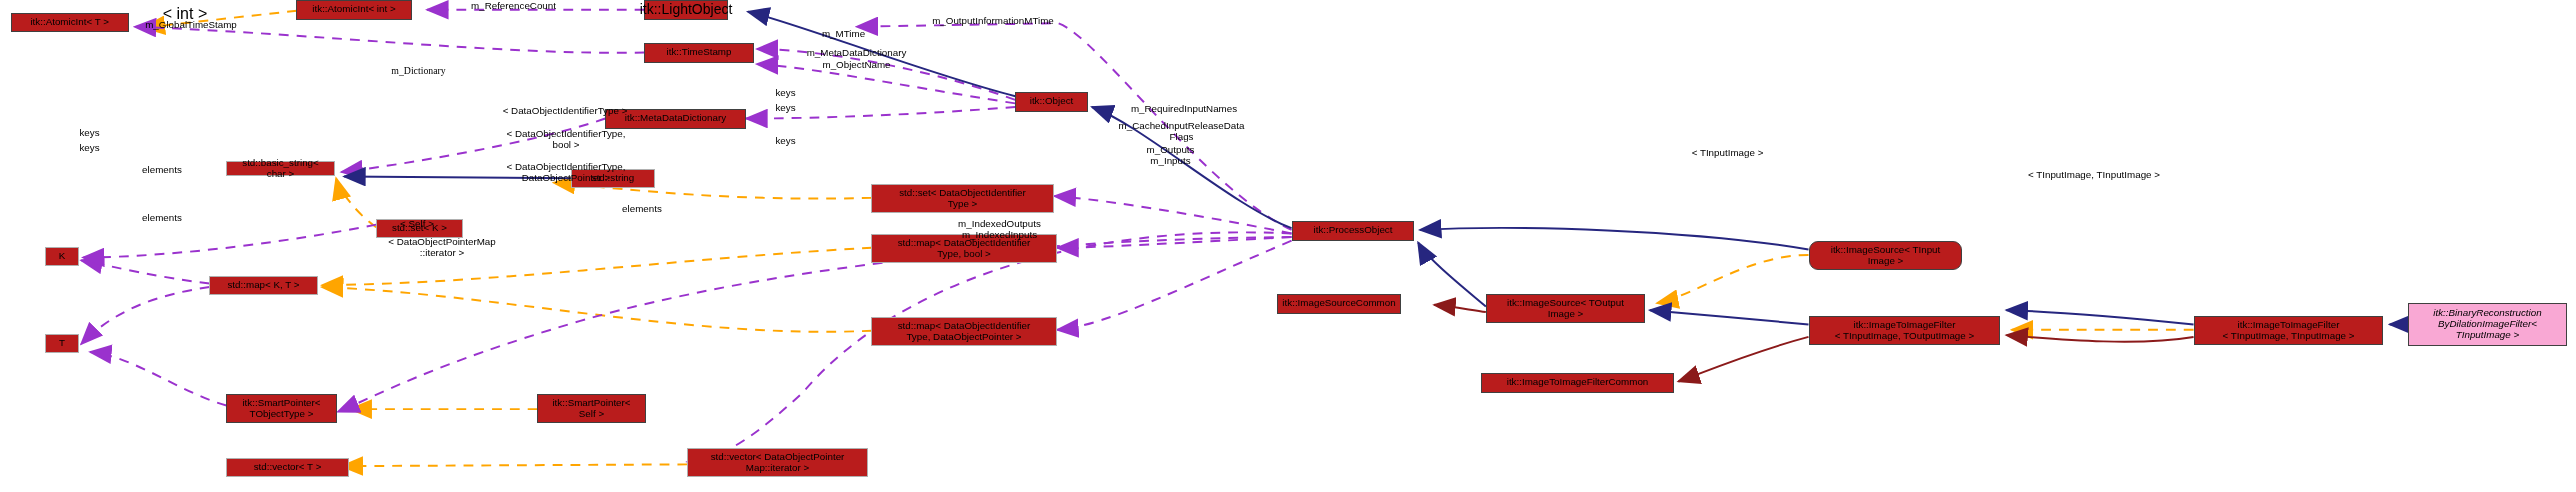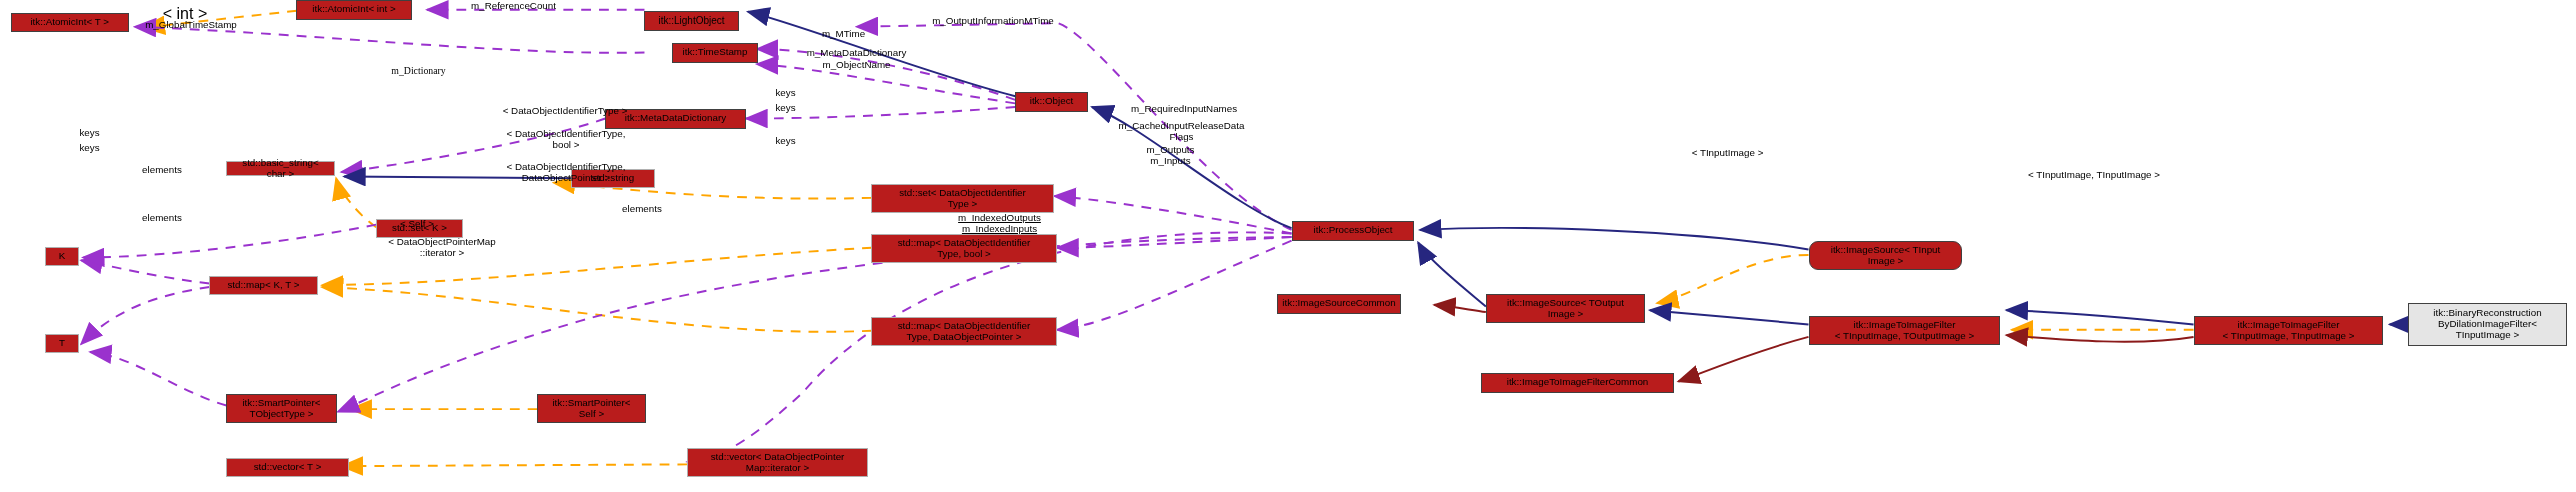--- a/index.html
+++ b/index.html
@@ -38,21 +38,22 @@
     white-space: pre;
   }
   .node.solid {
     border: 1.4px solid #404040;
   }
   .node.thin {
     border: 1.1px solid #b0b0b0;
   }
   .node.highlight {
     border: 1.4px solid #404040;
-    background: #e5e5e5;
+    background: #f9a8d4;
+    font-style: italic;
   }
   .elabel {
     position: absolute;
     color: #000000;
     white-space: pre;
     text-align: center;
     line-height: 1.12;
     background: transparent;
   }
 </style>
@@ -122,22 +123,22 @@
     <g fill="none" stroke="#8b1a1a" stroke-width="2.2">
       <path d="M1666,350 C1650,348 1630,344 1608,342" marker-end="url(#arr-dark)"></path>
       <path d="M2028,378 C1960,396 1900,422 1882,428" marker-end="url(#arr-dark)"></path>
       <path d="M2460,378 C2400,388 2320,382 2250,376" marker-end="url(#arr-dark)"></path>
     </g>
   </svg>
 
   <div id="nodes-layer">
       <div class="node solid" style="left: 10.7px; top: 12.5px; width: 118px; height: 19.6px; font-size: 9.8px;">itk::AtomicInt&lt; T &gt;</div>
       <div class="node solid" style="left: 296px; top: 0px; width: 116px; height: 19.6px; font-size: 9.8px;">itk::AtomicInt&lt; int &gt;</div>
-      <div class="node solid" style="left: 644px; top: 0px; width: 95px; height: 19.6px; font-size: 10px; margin-top: 11px;">itk::LightObject</div>
-      <div class="node solid" style="left: 672px; top: 43px; width: 86px; height: 19.6px; font-size: 9.8px;">itk::TimeStamp</div>
+      <div class="node solid" style="left: 644px; top: 0px; width: 84px; height: 19.6px; font-size: 14px;">itk::LightObject</div>
+      <div class="node solid" style="left: 644px; top: 43px; width: 110px; height: 19.6px; font-size: 9.8px;">itk::TimeStamp</div>
       <div class="node solid" style="left: 605px; top: 109px; width: 141px; height: 19.6px; font-size: 9.8px;">itk::MetaDataDictionary</div>
       <div class="node solid" style="left: 1015px; top: 92px; width: 73px; height: 19.6px; font-size: 9.8px;">itk::Object</div>
       <div class="node thin" style="left: 226px; top: 161px; width: 109px; height: 15px; font-size: 9.8px;">std::basic_string&lt;
 char &gt;</div>
       <div class="node thin" style="left: 571px; top: 169px; width: 84px; height: 19px; font-size: 9.8px;">std::string</div>
       <div class="node thin" style="left: 376px; top: 219px; width: 87px; height: 19px; font-size: 9.8px;">std::set&lt; K &gt;</div>
       <div class="node thin" style="left: 871px; top: 184px; width: 183px; height: 29px; font-size: 9.8px;">std::set&lt; DataObjectIdentifier
 Type &gt;</div>
       <div class="node thin" style="left: 45px; top: 247px; width: 34px; height: 19px; font-size: 9.8px;">K</div>
       <div class="node thin" style="left: 209px; top: 276px; width: 109px; height: 19px; font-size: 9.8px;">std::map&lt; K, T &gt;</div>
@@ -190,21 +191,21 @@
       <div class="elabel" style="left: 764px; top: 136px; width: 43px; font-size: 9.8px;">keys</div>
       <div class="elabel" style="left: 1126px; top: 145px; width: 89px; font-size: 9.8px;">m_Outputs
 m_Inputs</div>
       <div class="elabel" style="left: 122px; top: 165px; width: 80px; font-size: 9.8px;">elements</div>
       <div class="elabel" style="left: 1664px; top: 148px; width: 127px; font-size: 9.8px;">&lt; TInputImage &gt;</div>
       <div class="elabel" style="left: 468px; top: 162px; width: 196px; font-size: 9.8px;">&lt; DataObjectIdentifierType,
 DataObjectPointer &gt;</div>
       <div class="elabel" style="left: 1987px; top: 170px; width: 214px; font-size: 9.8px;">&lt; TInputImage, TInputImage &gt;</div>
       <div class="elabel" style="left: 122px; top: 213px; width: 80px; font-size: 9.8px;">elements</div>
       <div class="elabel" style="left: 602px; top: 204px; width: 80px; font-size: 9.8px;">elements</div>
-      <div class="elabel" style="left: 928px; top: 213px; width: 143px; font-size: 9.8px; text-decoration: underline;">m_IndexedOutputs
+      <div class="elabel" style="left: 928px; top: 219px; width: 143px; font-size: 9.8px;">m_IndexedOutputs
 m_IndexedInputs</div>
       <div class="elabel" style="left: 382px; top: 219px; width: 70px; font-size: 9.8px;">&lt; Self &gt;</div>
       <div class="elabel" style="left: 353px; top: 237px; width: 178px; font-size: 9.8px;">&lt; DataObjectPointerMap
 ::iterator &gt;</div>
     </div>
 
 </div>
 
 
 </body></html>

